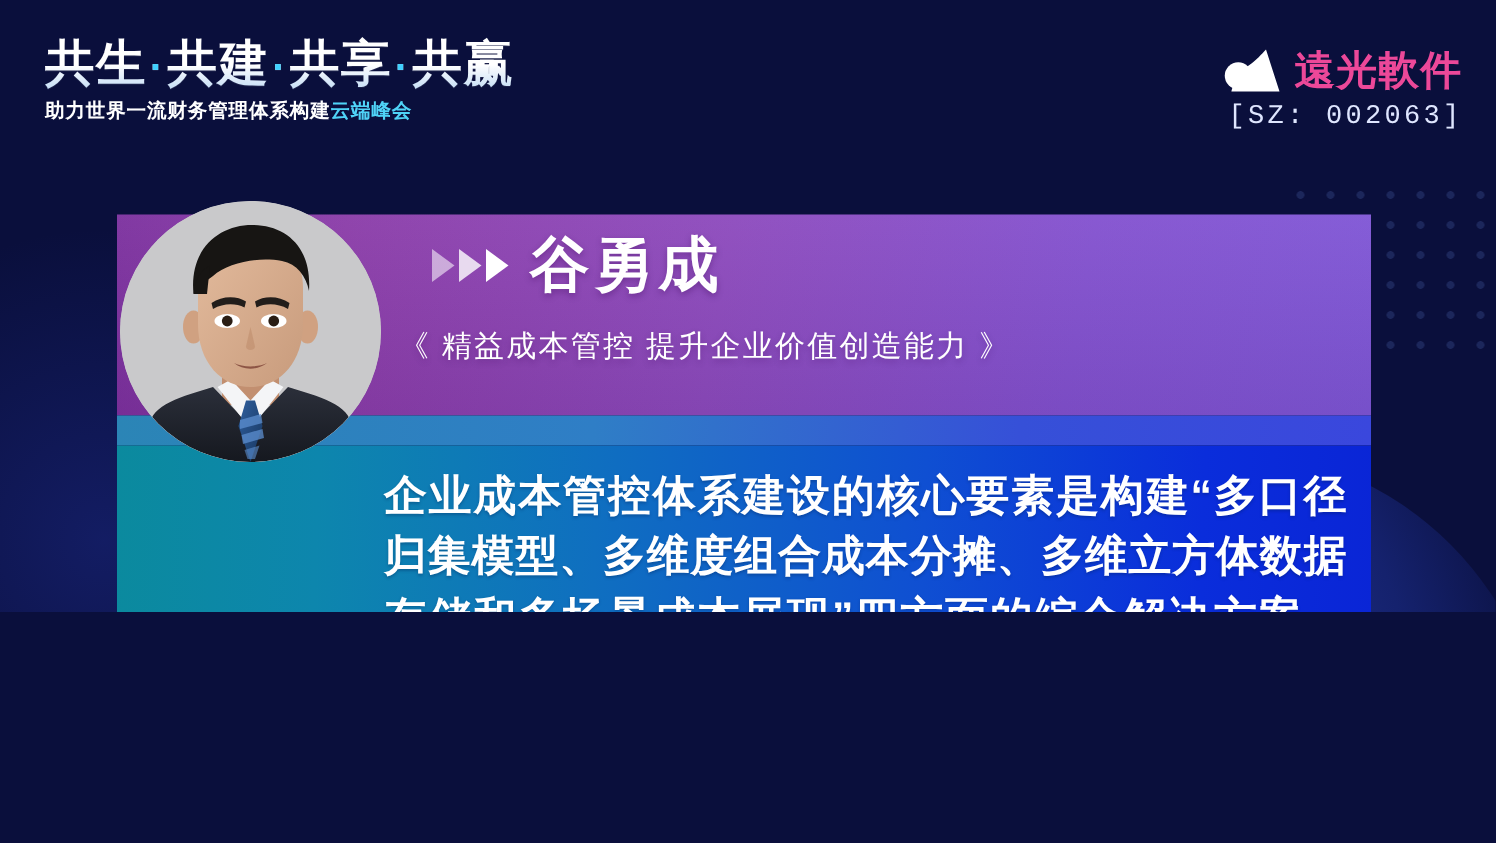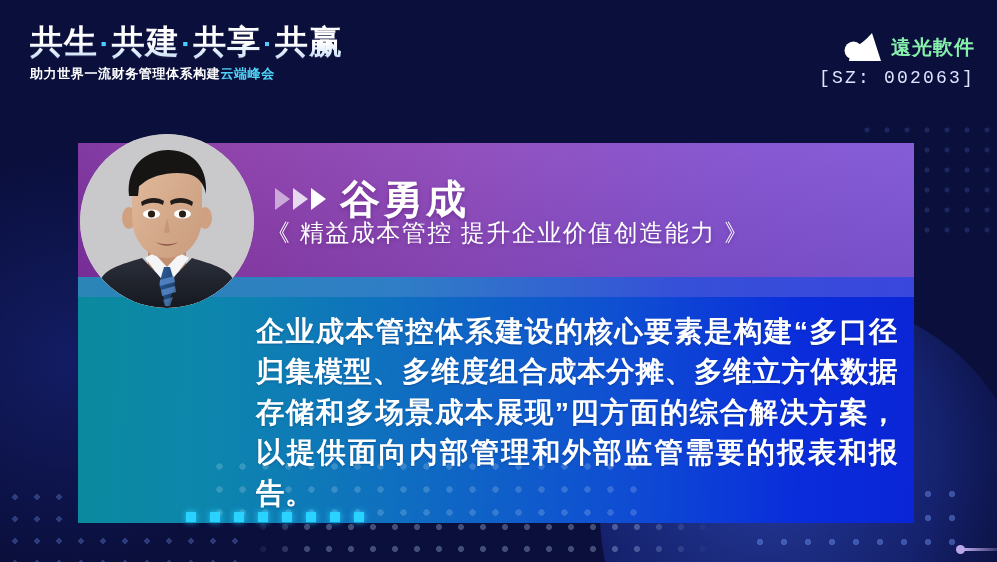--- a/index.html
+++ b/index.html
@@ -8,21 +8,21 @@
     padding: 0;
     background: #0a0f3c;
   }
   body {
     font-family: "Liberation Sans", "DejaVu Sans", sans-serif;
   }
 
   .stage {
     position: relative;
     width: 997px;
-    height: 562px;
+    height: 408px;
     overflow: hidden;
     background:
       radial-gradient(ellipse 820px 520px at 52% 54%, #1b1fa0 0%, #14179 38%, #0d1060 62%, #0a0b48 100%),
       linear-gradient(180deg, #0b1046 0%, #0a0e40 100%);
   }
 
   
   .dotgrid {
     position: absolute;
     pointer-events: none;
@@ -163,23 +163,23 @@
     align-items: center;
     justify-content: flex-end;
     gap: 9px;
   }
   .brand-mark {
     width: 40px;
     height: 30px;
     flex: 0 0 auto;
   }
   .brand-name {
-    font-size: 20px;
+    font-size: 27px;
     font-weight: 700;
-    color: #86efac;
+    color: #ec4899;
     letter-spacing: 1px;
     line-height: 1;
   }
   .brand-code {
     margin-top: 6px;
     font-size: 18px;
     letter-spacing: 2.2px;
     color: #dfe6ff;
     font-family: "Liberation Mono", "DejaVu Sans Mono", monospace;
   }
@@ -257,26 +257,25 @@
     color: #ffffff;
     letter-spacing: 0.4px;
     text-align: justify;
     text-justify: inter-ideograph;
     text-shadow: 0 1px 2px rgba(0,30,80,0.30);
   }
 
   
   .speaker-name-row {
     position: absolute;
-    left: 275px;
+    left: 288px;
     top: 157px;
     display: flex;
     gap: 14px;
     z-index: 4;
-    margin-top: 22px;
   }
   .arrows {
     display: flex;
     align-items: center;
     gap: 3px;
   }
   .arrows i {
     display: block;
     width: 0;
     height: 0;
@@ -292,21 +291,21 @@
     font-weight: 700;
     color: #ffffff;
     letter-spacing: 3px;
     line-height: 1;
     text-shadow: 0 2px 4px rgba(60,10,90,0.35);
   }
   .speaker-topic {
     position: absolute;
     left: 266px;
     top: 219px;
-    font-size: 24px;
+    font-size: 20px;
     color: #ffffff;
     letter-spacing: 1.5px;
     line-height: 1.2;
     z-index: 4;
     white-space: nowrap;
     text-shadow: 0 2px 4px rgba(60,10,90,0.30);
   }
 
   
   .portrait {

